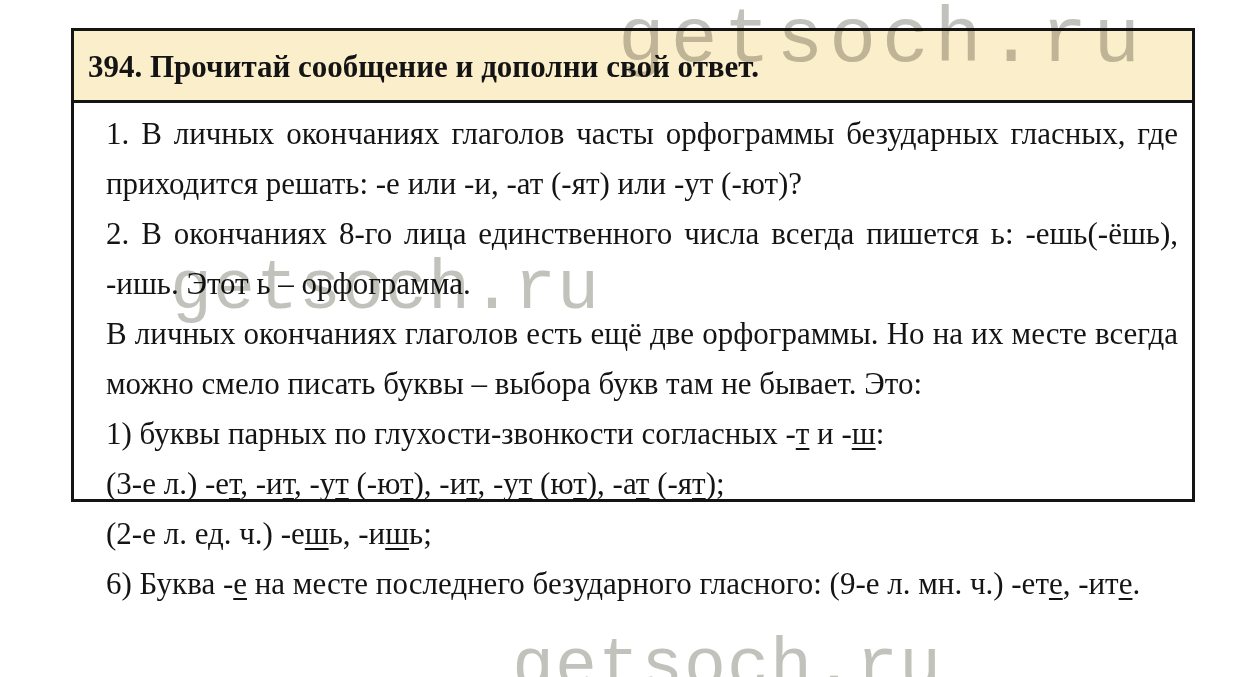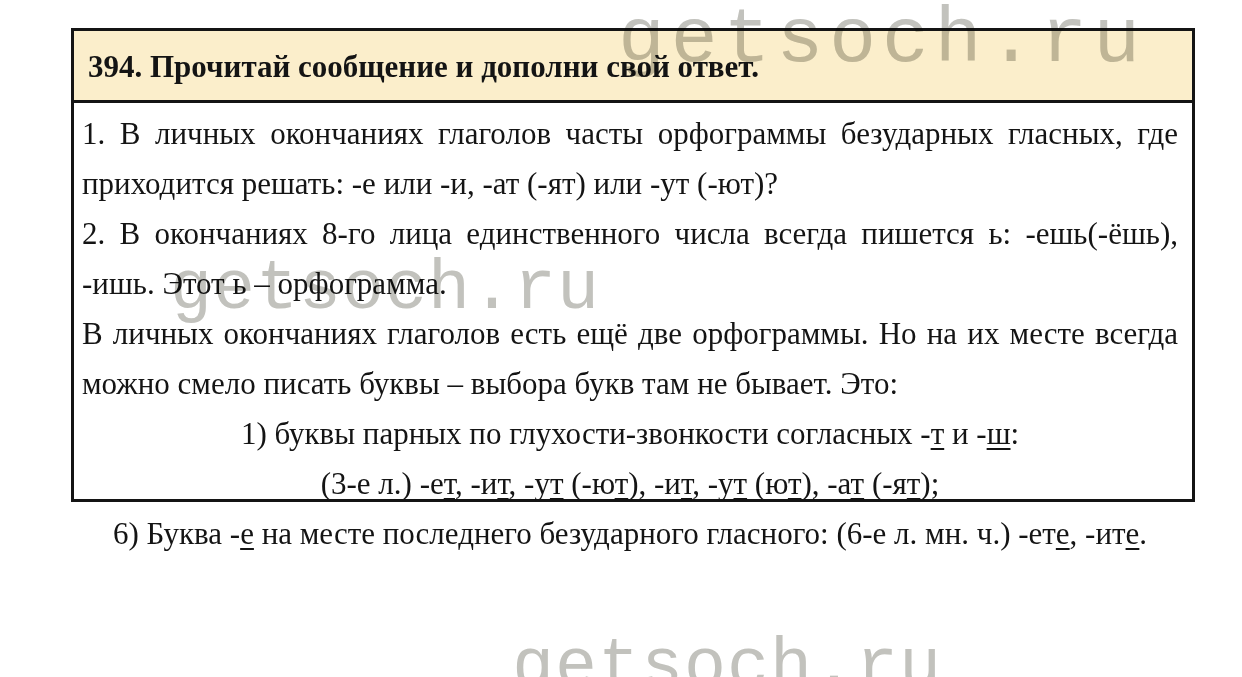--- a/index.html
+++ b/index.html
@@ -27,28 +27,28 @@
     display: block;
     line-height: 72px;
     padding: 0 14px;
     font-size: 31px;
     font-weight: 700;
     color: #141414;
     white-space: nowrap;
     overflow: hidden;
   }
   .exercise-body {
-    padding: 6px 14px 0 8px;
+    padding: 6px 14px 0 32px;
     font-family: Liberation Serif, serif;
   }
   .para {
     font-size: 31px;
     line-height: 50px;
     color: #141414;
-    text-align: center;
+    text-align: left;
   }
   .para.justify {
     text-align: justify;
     text-align-last: left;
   }
   .u {
     text-decoration: underline;
     text-decoration-thickness: 2px;
     text-underline-offset: 4px;
   }
@@ -97,17 +97,18 @@
   <div class="exercise-box">
     <div class="exercise-header" style="background: rgb(251, 238, 203);">
       <span>394. Прочитай сообщение и дополни свой ответ.</span>
     </div>
     <div class="exercise-body">
         <p class="para justify"><span>1. В личных окончаниях глаголов часты орфограммы безударных гласных, где приходится решать: -е или -и, -ат (-ят) или -ут (-ют)?</span></p>
         <p class="para justify"><span>2. В окончаниях 8-го лица единственного числа всегда пишется ь: -ешь(-ёшь), -ишь. Этот ь – орфограмма.</span></p>
         <p class="para justify"><span>В личных окончаниях глаголов есть ещё две орфограммы. Но на их месте всегда можно смело писать буквы – выбора букв там не бывает. Это:</span></p>
         <p class="para"><span>1) буквы парных по глухости-звонкости согласных -</span><span class="u">т</span><span> и -</span><span class="u">ш</span><span>:</span></p>
         <p class="para"><span>(3-е л.) -е</span><span class="u">т</span><span>, -и</span><span class="u">т</span><span>, -у</span><span class="u">т</span><span> (-ю</span><span class="u">т</span><span>), -и</span><span class="u">т</span><span>, -у</span><span class="u">т</span><span> (ю</span><span class="u">т</span><span>), -а</span><span class="u">т</span><span> (-я</span><span class="u">т</span><span>);</span></p>
-        <p class="para"><span>6) Буква -</span><span class="u">е</span><span> на месте последнего безударного гласного: (6-е л. мн. ч.) -ет</span><span class="u">е</span><span>, -ит</span><span class="u">е</span><span>.</span></p>
+        <p class="para"><span>(2-е л. ед. ч.) -е</span><span class="u">ш</span><span>ь, -и</span><span class="u">ш</span><span>ь;</span></p>
+        <p class="para"><span>6) Буква -</span><span class="u">е</span><span> на месте последнего безударного гласного: (9-е л. мн. ч.) -ет</span><span class="u">е</span><span>, -ит</span><span class="u">е</span><span>.</span></p>
       </div>
   </div>
 
 </div>
 
 </body></html>

